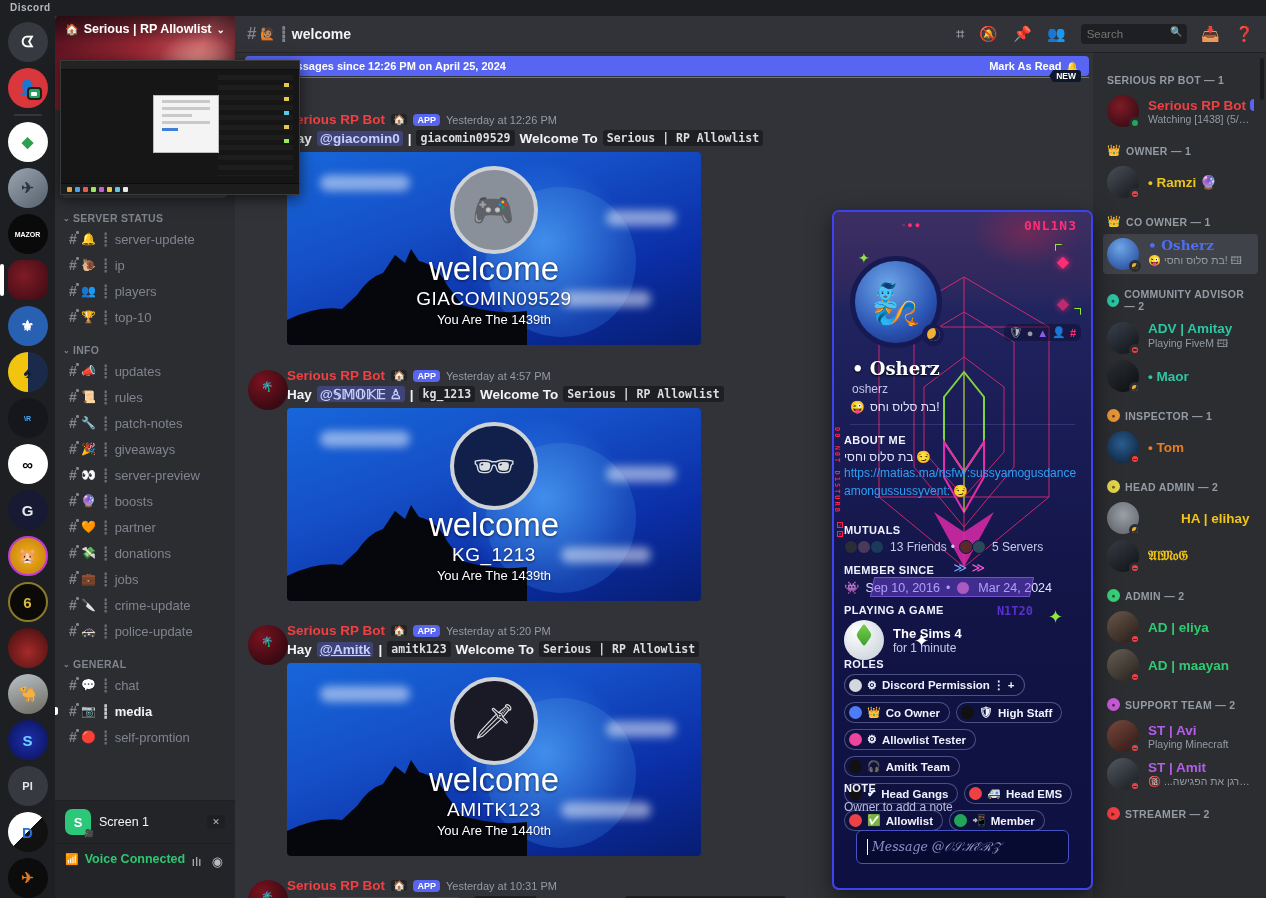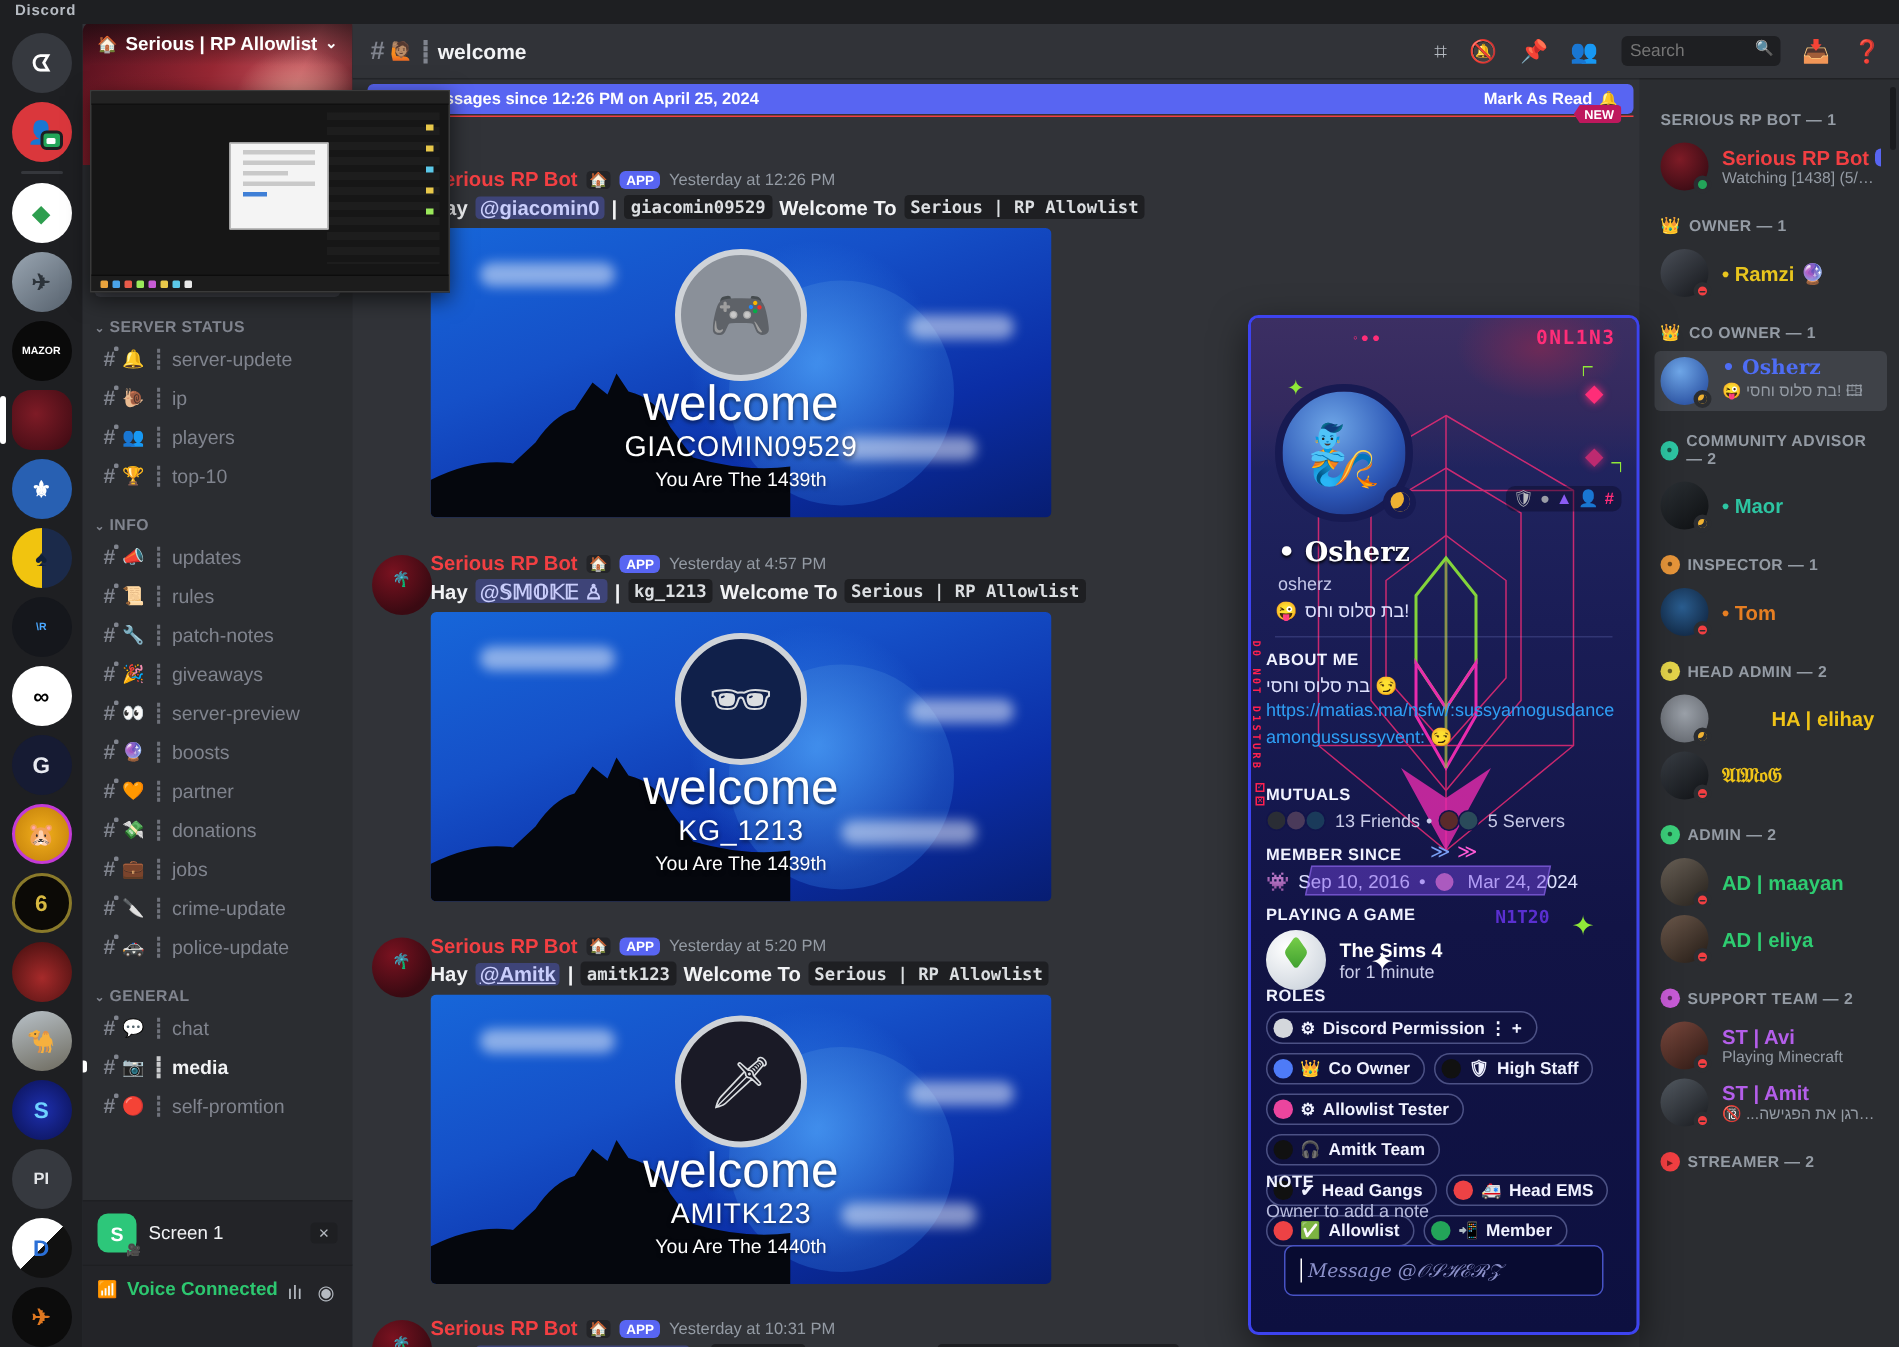--- a/index.html
+++ b/index.html
@@ -58,21 +58,21 @@
   .top-icons .active { color:#e8eaed; }
   .searchbox { width:106px; height:20px; background:#1e1f22; border-radius:4px; border:none; outline:none; color:#dbdee1; font-size:11.5px; padding:0 18px 0 6px; font-family:inherit; }
   .search-wrap { position:relative; }
   .search-wrap .mag { position:absolute; right:4px; top:2px; font-size:10px; color:#87898c; }
 
   
   .chat { position:absolute; left:235px; right:173px; top:52px; bottom:0; overflow:hidden; background:#313338; }
   .newbar { position:absolute; left:10px; right:4px; top:4px; height:20px; background:#5865f2; border-radius:4px; color:#fff; font-size:11px; font-weight:bold; display:flex; align-items:center; padding:0 10px; z-index:2; }
   .newbar .mark { margin-left:auto; display:flex; gap:5px; align-items:center; }
   .red-divider { position:absolute; left:4px; right:4px; top:25px; border-top:1px solid #f23f42; z-index:2; }
-  .new-flag { position:absolute; right:8px; top:-8px; background:#be185d; color:#fff; font-size:8.5px; font-weight:bold; padding:1px 5px 1px 7px; border-radius:0 3px 3px 0; clip-path:polygon(4px 0,100% 0,100% 100%,4px 100%,0 50%); }
+  .new-flag { position:absolute; right:8px; top:-8px; background:#0f172a; color:#fff; font-size:8.5px; font-weight:bold; padding:1px 5px 1px 7px; border-radius:0 3px 3px 0; clip-path:polygon(4px 0,100% 0,100% 100%,4px 100%,0 50%); }
   .msg { position:absolute; left:0; right:0; padding-left:52px; }
   .msg .avatar { position:absolute; left:13px; top:2px; width:40px; height:40px; border-radius:50%; background:radial-gradient(circle at 35% 30%, #7a1220, #3a0a12 70%); overflow:hidden; }
   .msg .avatar::after { content:"🌴"; position:absolute; left:50%; top:40%; transform:translate(-50%,-50%); font-size:10px; filter:hue-rotate(115deg); }
   .mhead { display:flex; align-items:center; gap:6px; font-size:12px; }
   .mname { color:#f23f42; font-weight:bold; font-size:13.5px; }
   .memo { background:#232428; border-radius:3px; font-size:10px; padding:0 2px; }
   .app-badge { background:#5865f2; color:#fff; font-size:9px; font-weight:bold; border-radius:4px; padding:1px 4px; display:flex; align-items:center; gap:2px; }
   .mtime { color:#949ba4; font-size:11px; }
   .mtext { margin-top:3px; font-size:13.5px; color:#f2f3f5; font-weight:bold; display:flex; align-items:center; gap:5px; flex-wrap:wrap; }
   .mention { background:rgba(88,101,242,.35); color:#c9cdfb; border-radius:3px; padding:0 3px; font-weight:600; }
@@ -788,20 +788,32 @@
         <div class="mem-status">😜 בת סלוס וחסי! 🖽</div>
       </div>
         </div>
       </div>
       <div class="mem-group">
         <div class="mem-cat">
           <span class="gdot" style="background:#2dc5a2;">●</span>
           <span>COMMUNITY ADVISOR — 2</span>
         </div>
         <div class="mem-row">
+      <div class="mem-av" style="background:linear-gradient(140deg,#3c4350,#101216);">
+        <span class="presence p-dnd"></span>
+      </div>
+      <div class="mem-info">
+        <div class="mem-name" style="color:#2dc5a2;">
+          <span>ADV | Amitay</span>
+
+        </div>
+        <div class="mem-status">Playing FiveM 🖽</div>
+      </div>
+        </div>
+        <div class="mem-row">
       <div class="mem-av" style="background:linear-gradient(140deg,#2c3136,#0c0e10);">
         <span class="presence p-idle"></span>
       </div>
       <div class="mem-info">
         <div class="mem-name" style="color:#2dc5a2;">
           <span>• Maor</span>
 
         </div>
 
       </div>
@@ -854,38 +866,38 @@
 
       </div>
         </div>
       </div>
       <div class="mem-group">
         <div class="mem-cat">
           <span class="gdot" style="background:#3bcf7a;">●</span>
           <span>ADMIN — 2</span>
         </div>
         <div class="mem-row">
+      <div class="mem-av" style="background:linear-gradient(140deg,#6e5a4d,#221a14);">
+        <span class="presence p-dnd"></span>
+      </div>
+      <div class="mem-info">
+        <div class="mem-name" style="color:#2ecc71;">
+          <span>AD | eliya</span>
+
+        </div>
+
+      </div>
+        </div>
+        <div class="mem-row">
       <div class="mem-av" style="background:linear-gradient(140deg,#6b6258,#241f1a);">
         <span class="presence p-dnd"></span>
       </div>
       <div class="mem-info">
         <div class="mem-name" style="color:#2ecc71;">
           <span>AD | maayan</span>
-
-        </div>
-
-      </div>
-        </div>
-        <div class="mem-row">
-      <div class="mem-av" style="background:linear-gradient(140deg,#6e5a4d,#221a14);">
-        <span class="presence p-dnd"></span>
-      </div>
-      <div class="mem-info">
-        <div class="mem-name" style="color:#2ecc71;">
-          <span>AD | eliya</span>
 
         </div>
 
       </div>
         </div>
       </div>
       <div class="mem-group">
         <div class="mem-cat">
           <span class="gdot" style="background:#c75bd6;">●</span>
           <span>SUPPORT TEAM — 2</span>

